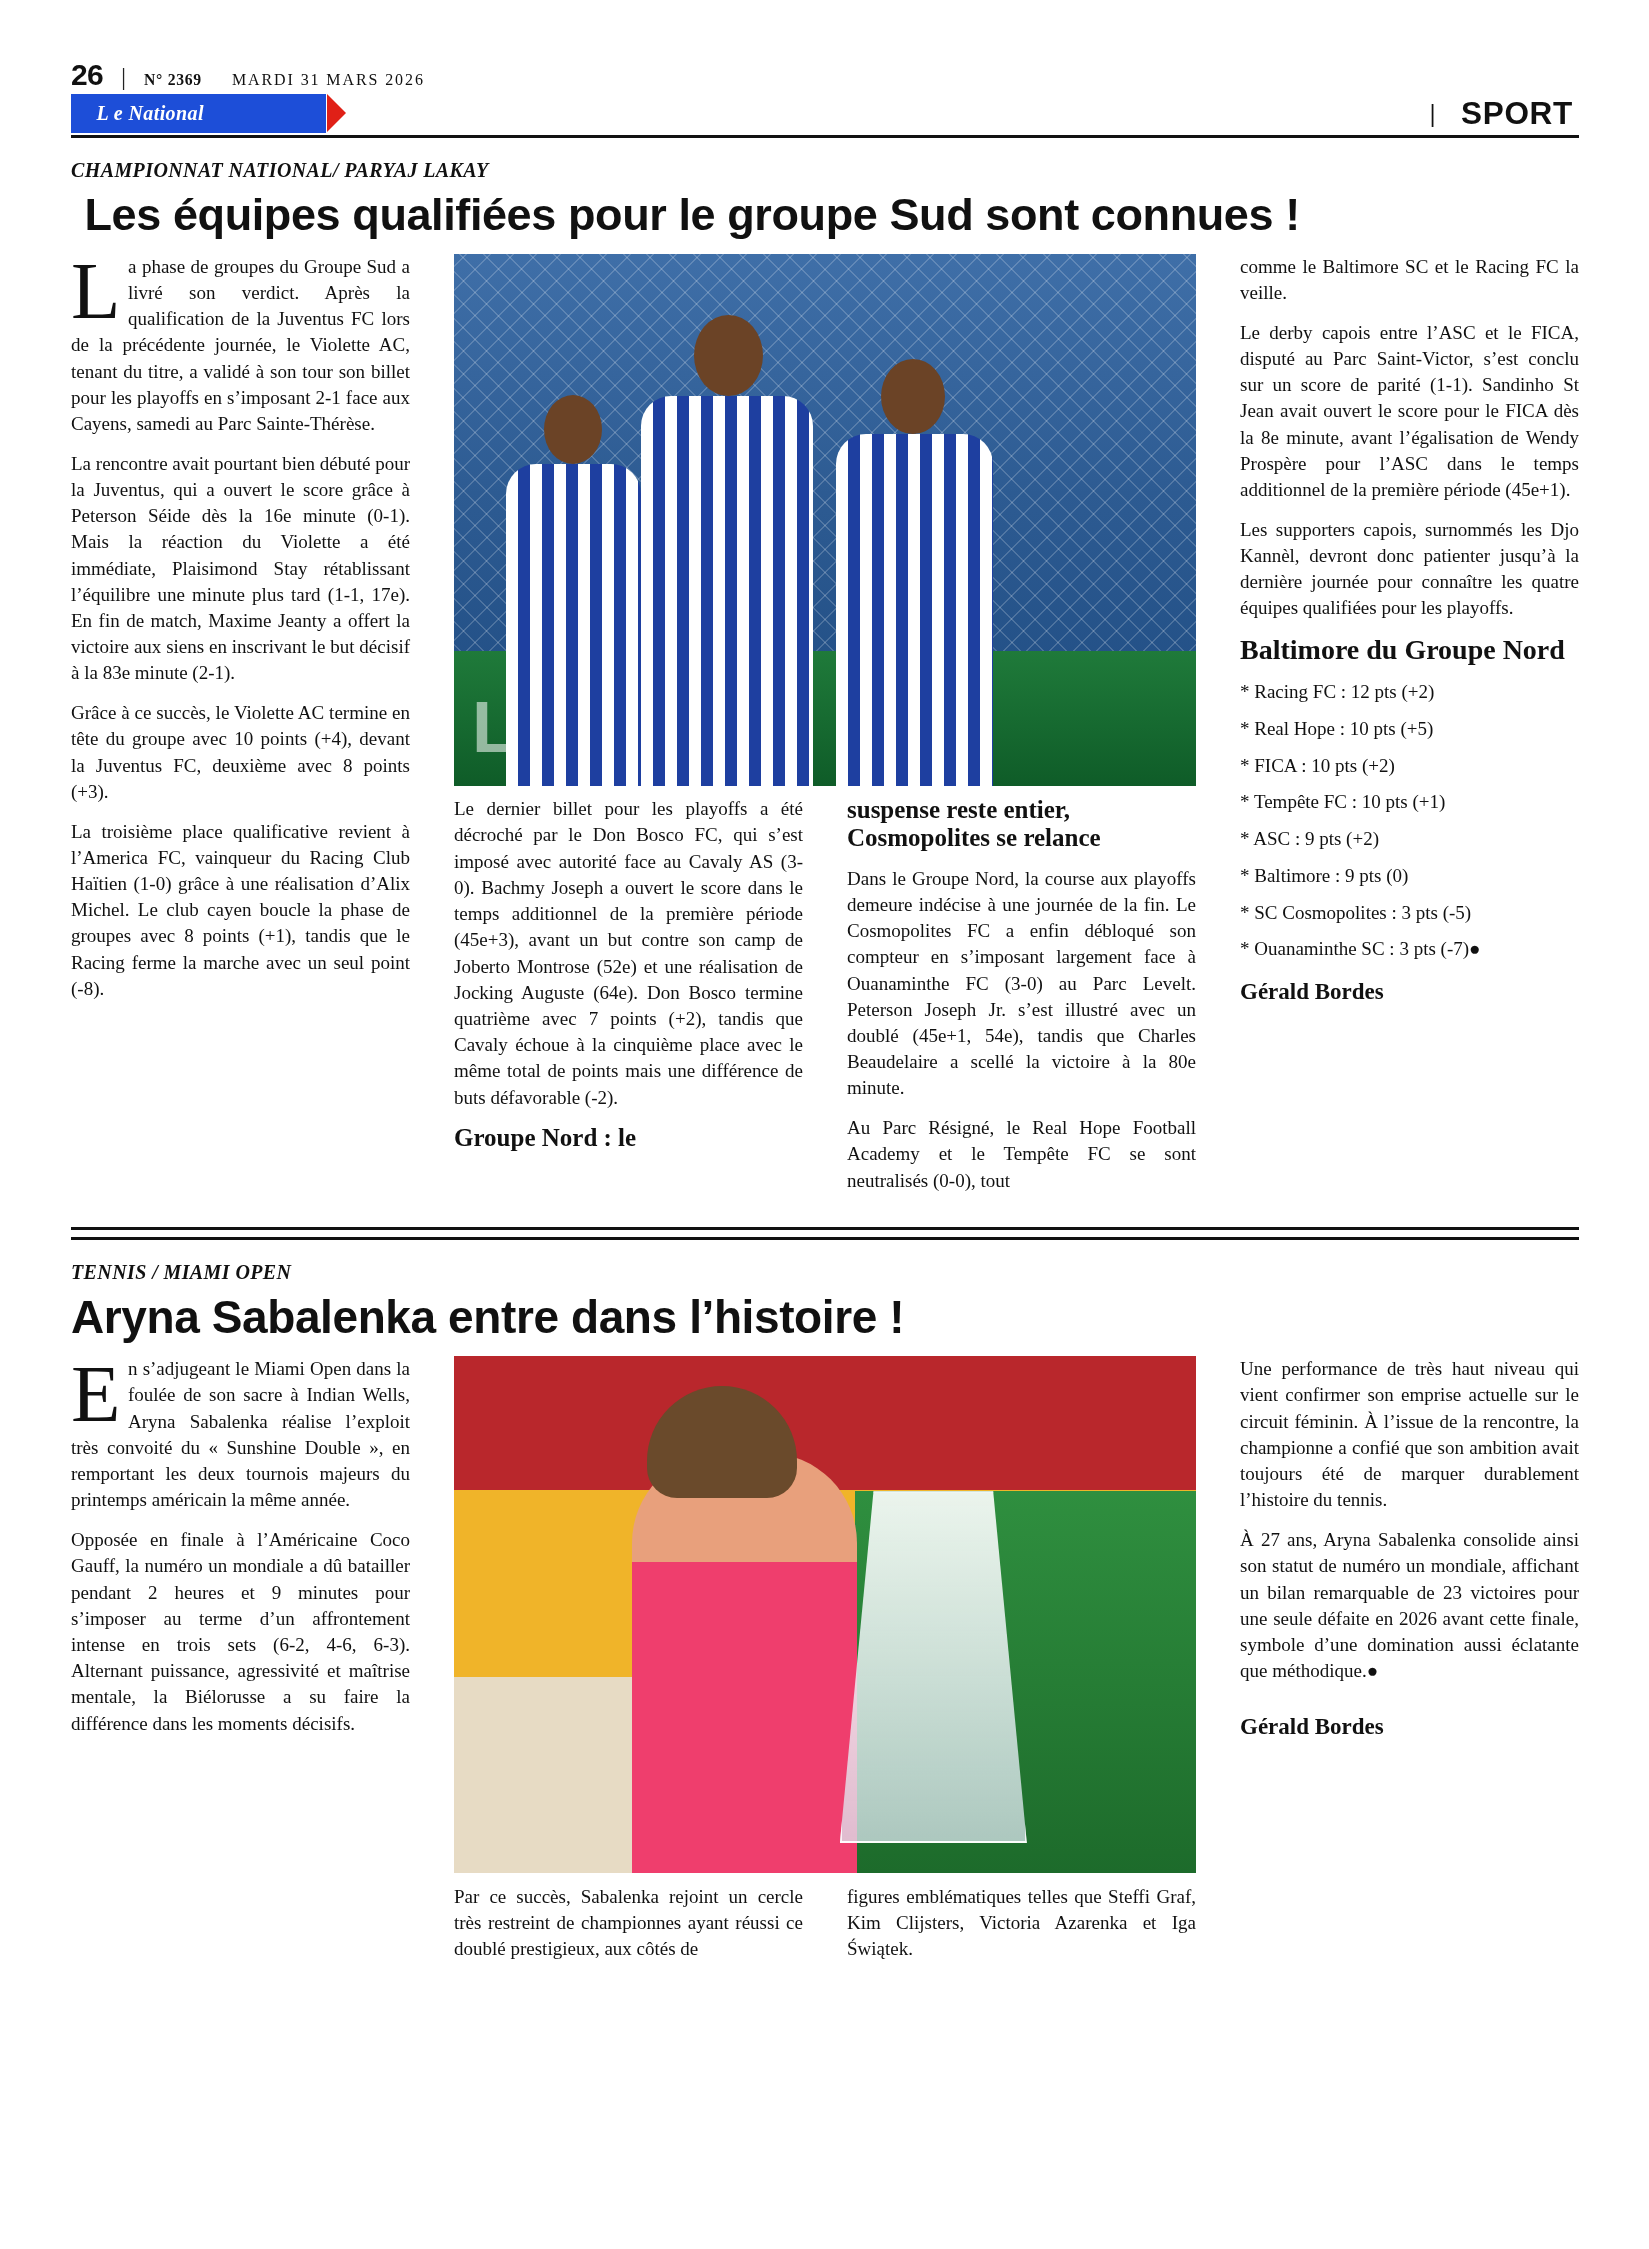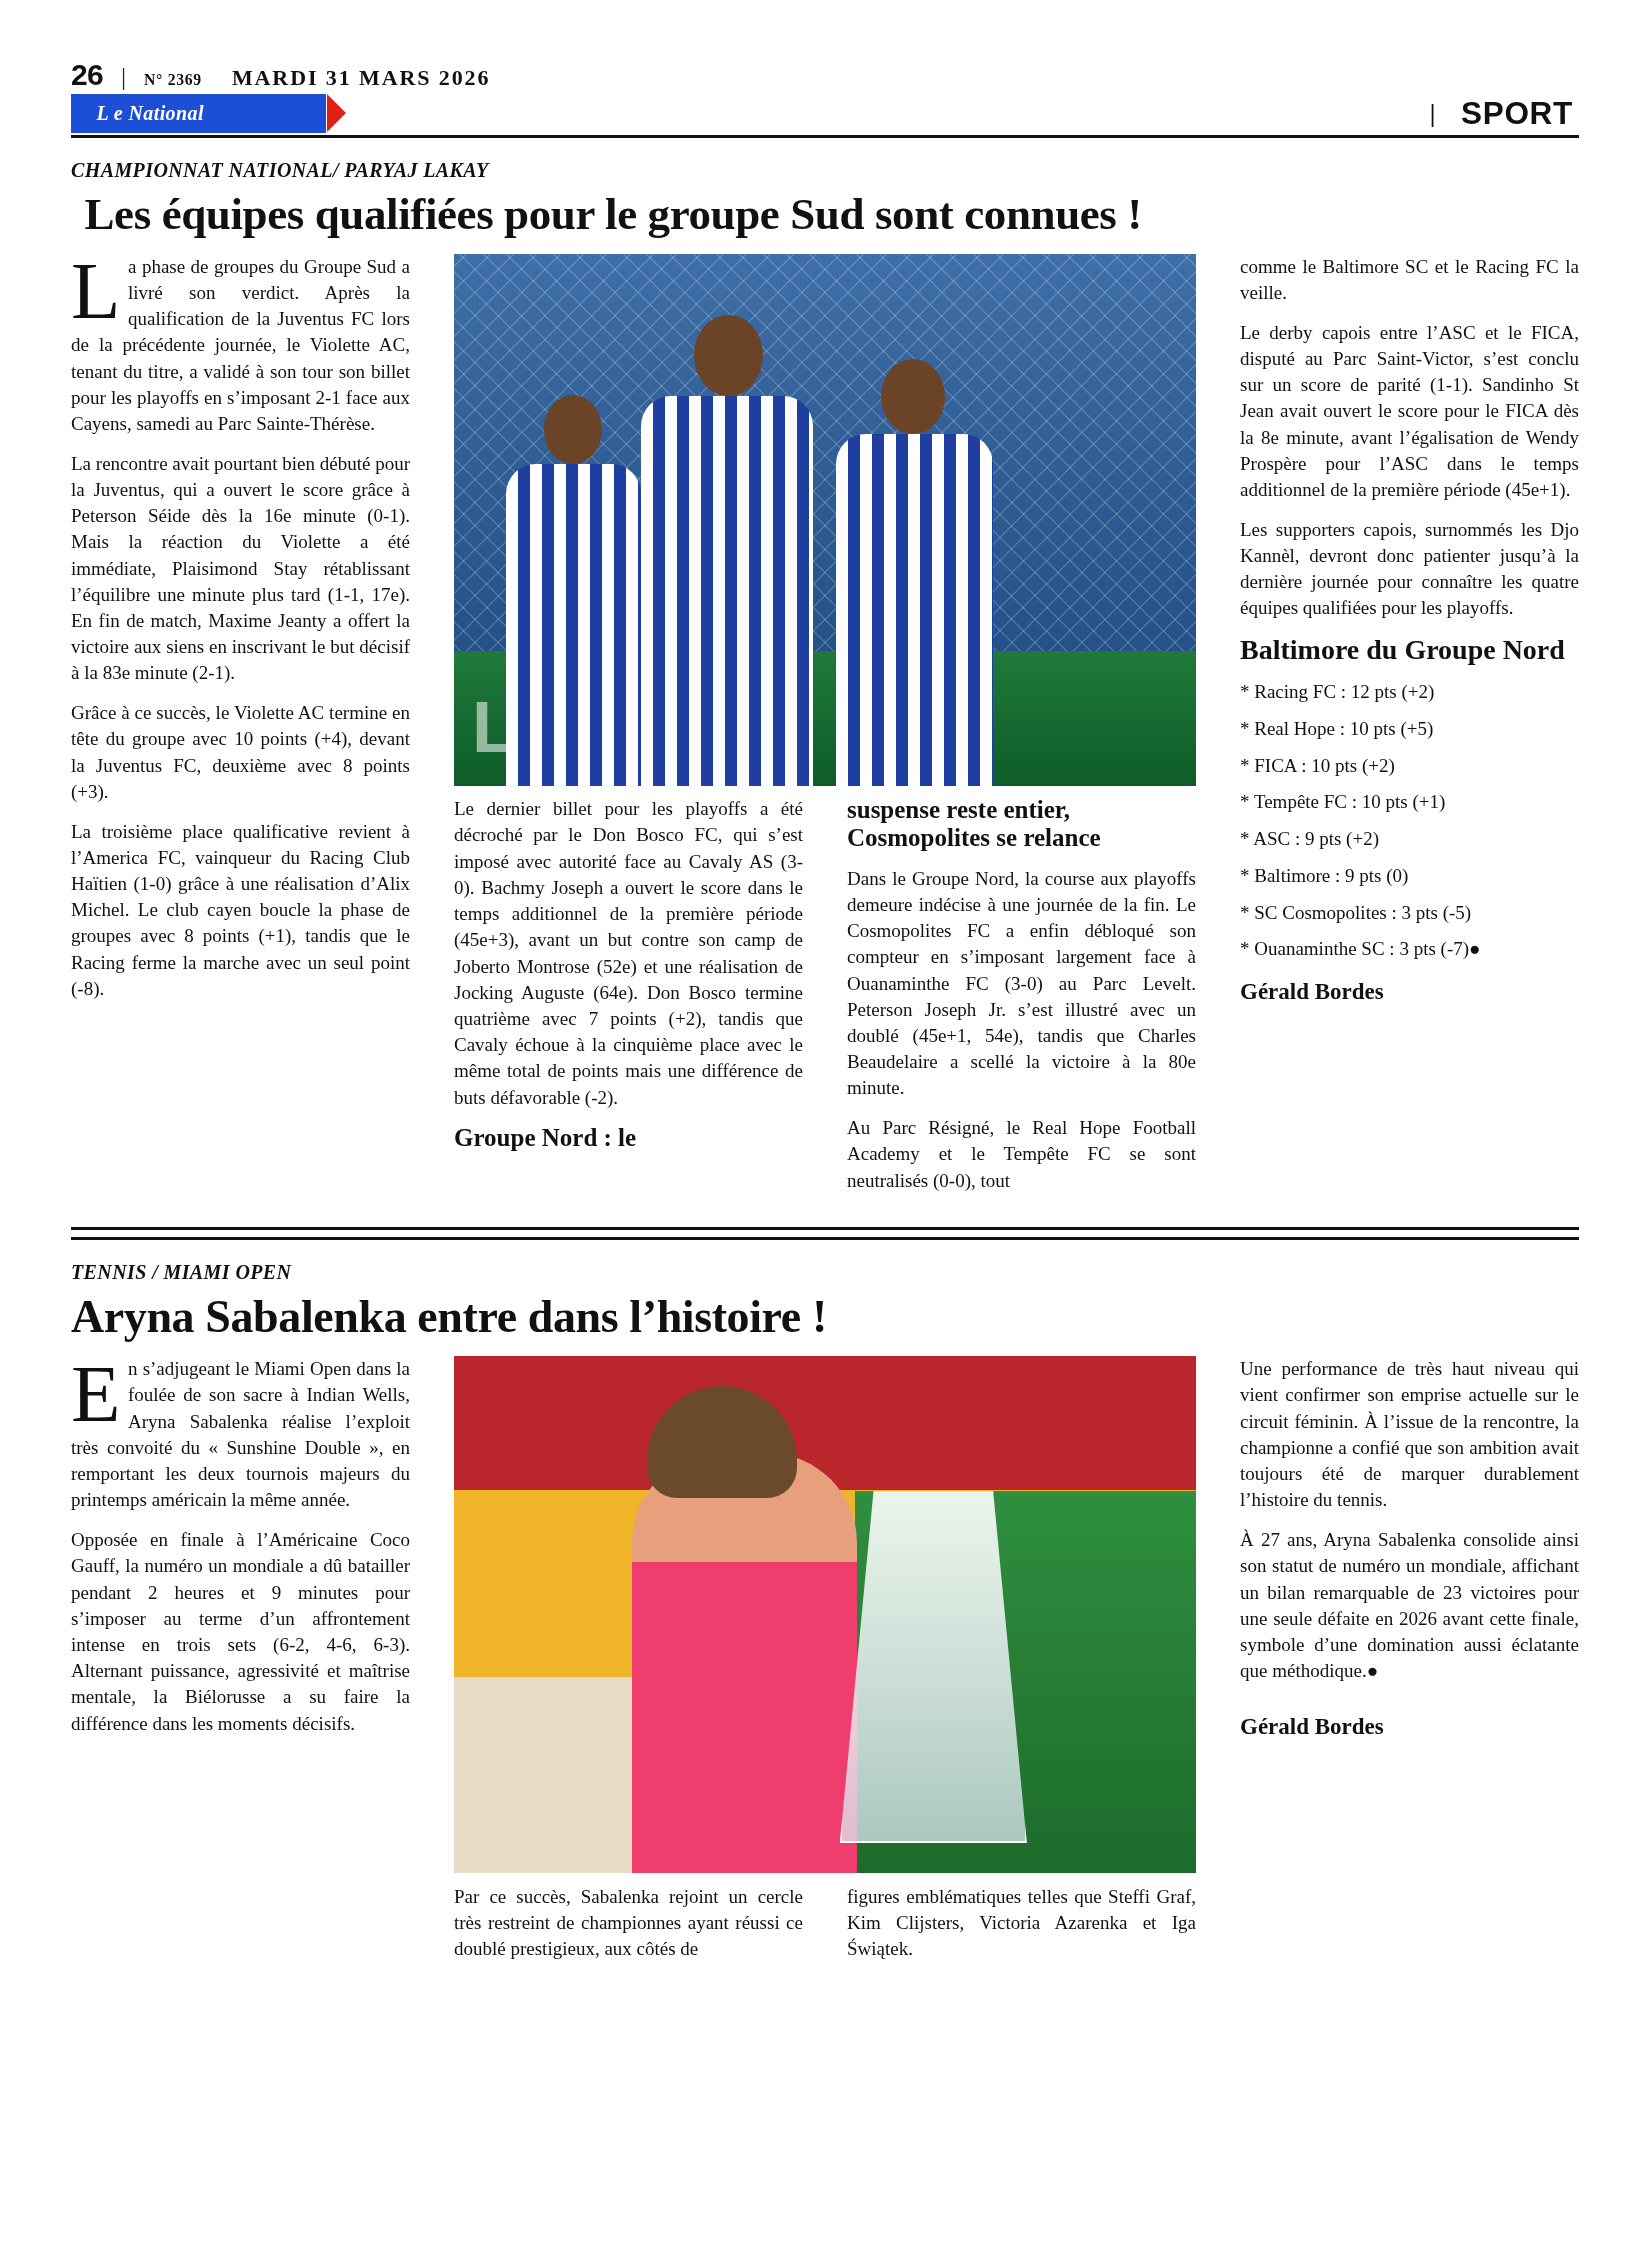--- a/index.html
+++ b/index.html
@@ -26,21 +26,21 @@
     font-family:"Liberation Sans", sans-serif;
     font-weight:bold; font-size:30px; letter-spacing:-0.7px;
   }
   .masthead-bar { font-size:25.5px; color:#222; margin:0 4.5px; }
   .issue {
     font-family:"Liberation Serif", serif;
     font-size:15.7px; letter-spacing:0.7px; font-weight:bold;
   }
   .date {
     font-family:"Liberation Serif", serif;
-    font-weight:bold; font-size:22px; letter-spacing:1.9px;
+    font-weight:normal; font-size:16px; letter-spacing:1.9px;
     margin-left:16.5px;
   }
 
   
   .ribbon-row {
     position:relative;
     height:46px;
     margin-top:0;
     display:flex; align-items:center;
     border-bottom:3.7px solid #111;
@@ -78,21 +78,21 @@
   }
 
   
   .kicker {
     font-family:"Liberation Serif", serif;
     font-weight:bold; font-style:italic;
     font-size:20px; letter-spacing:0.4px;
     margin-top:21px;
   }
   .headline {
-    font-family:Liberation Serif, serif;
+    font-family:Liberation Sans, sans-serif;
     font-weight:bold;
     font-size:45px;
     line-height:1.06;
     margin:9px 0 15px 13.5px;
     letter-spacing:-0.4px;
   }
   .headline-2 {
     font-size:46px;
     margin-left:0;
   }

